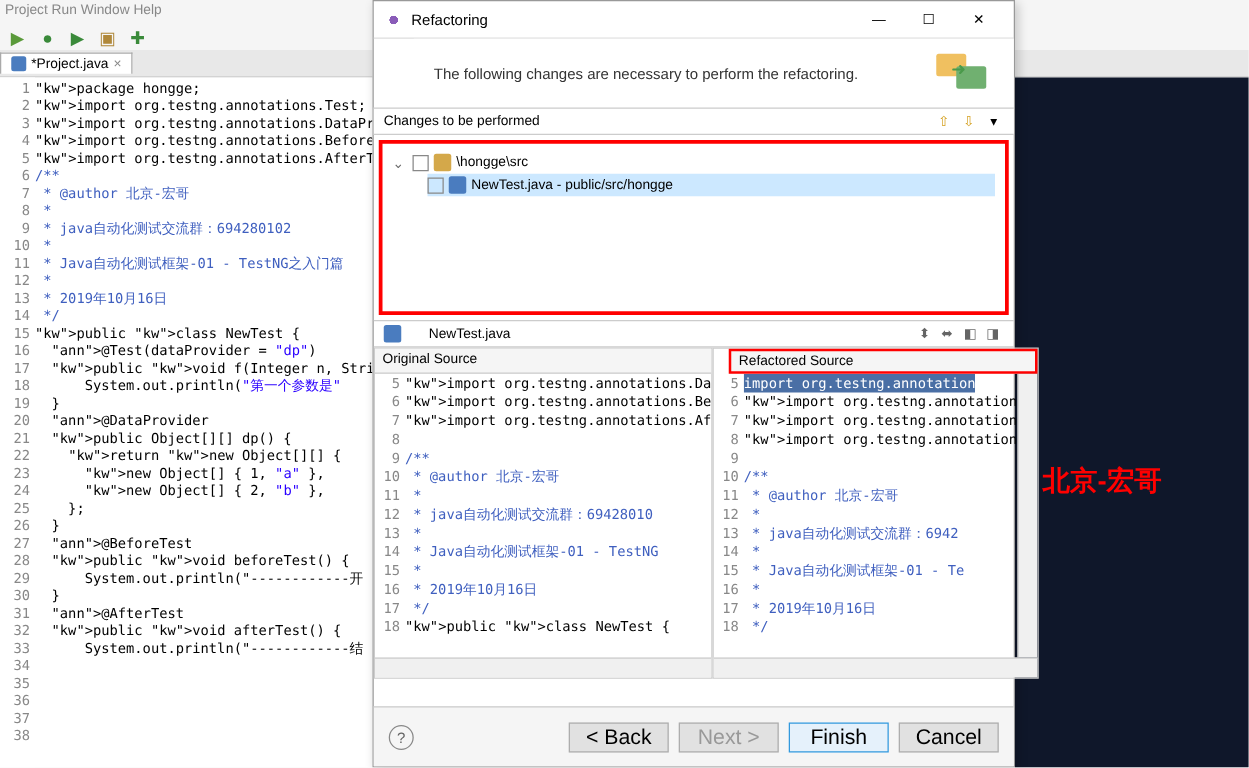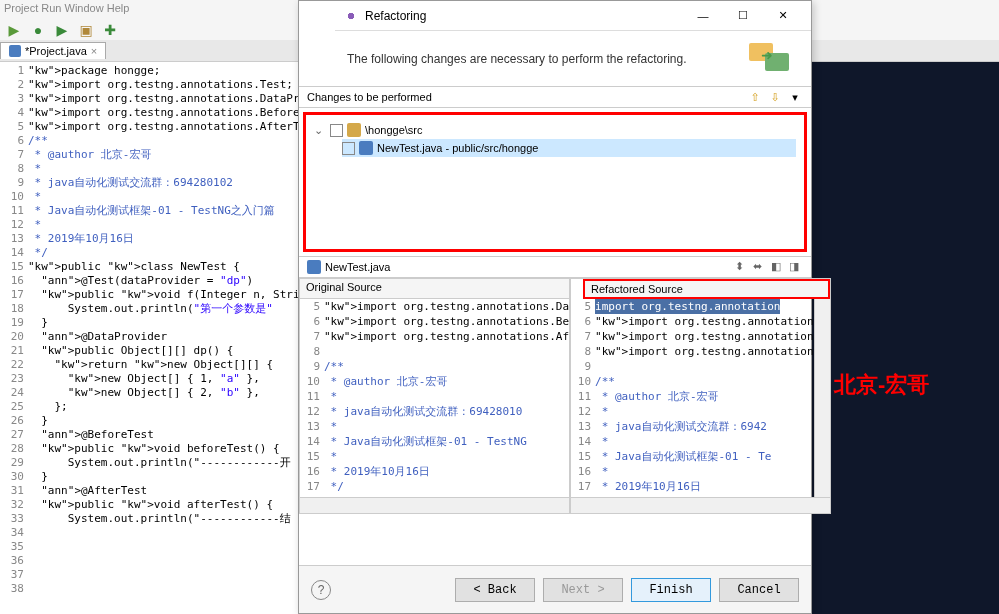--- a/index.html
+++ b/index.html
@@ -18,21 +18,21 @@
     .line-numbers { width: 28px; background: #fff; color: #888; text-align: right; font-family: Consolas, monospace; font-size: 11px; line-height: 14px; padding: 2px 4px 2px 0; flex-shrink: 0; }
     .line-numbers div { height: 14px; }
     .code-content { font-family: Consolas, monospace; font-size: 11px; line-height: 14px; white-space: pre; padding: 2px 0; overflow: hidden; }
     .str { color: #2a00ff; }
     .cmt { color: #3f5fbf; }
     
     .right-panel { position: absolute; top: 62px; left: 812px; width: 187px; height: 552px; background: #0f172a; }
     .red-text { color: #ff0000; font-size: 22px; font-weight: bold; position: absolute; top: 308px; left: 22px; }
     
     .dialog { position: absolute; top: 0; left: 298px; width: 514px; height: 614px; background: #fff; border: 1px solid #999; box-shadow: 2px 2px 8px rgba(0,0,0,0.2); }
-    .dialog-titlebar { height: 30px; display: flex; align-items: center; padding: 0 8px; border-bottom: 1px solid #ddd; margin-left: 36px; }
+    .dialog-titlebar { height: 30px; display: flex; align-items: center; padding: 0 8px; border-bottom: 1px solid #ddd; }
     .dialog-title-icon { width: 16px; height: 16px; background: radial-gradient(circle, #8a5cb8 30%, transparent 31%); margin-right: 6px; }
     .dialog-title-text { flex: 1; font-size: 12px; }
     .win-controls { display: flex; gap: 0; }
     .win-btn { width: 40px; height: 28px; display: flex; align-items: center; justify-content: center; font-size: 11px; cursor: pointer; }
     
     .dialog-header { height: 55px; display: flex; align-items: center; padding: 0 16px; background: #fff; margin-left: 32px; }
     .dialog-header-text { flex: 1; font-size: 12px; color: #333; }
     .dialog-header-icons { width: 48px; height: 36px; position: relative; }
     .folder-ico { width: 24px; height: 18px; background: #f0c060; border-radius: 2px; position: absolute; }
     .folder-ico.f1 { top: 2px; left: 2px; }
@@ -46,41 +46,41 @@
     
     .tree-area { padding: 6px 8px; border: 3px solid #ff0000; margin: 4px; height: 140px; }
     .tree-row { display: flex; align-items: center; height: 18px; gap: 4px; font-size: 11px; }
     .tree-expand { width: 12px; cursor: pointer; color: #666; }
     .tree-checkbox { width: 13px; height: 13px; border: 1px solid #888; cursor: pointer; }
     .tree-icon { width: 14px; height: 14px; display: inline-block; }
     .tree-icon.pkg { background: #d4a84a; border-radius: 2px; }
     .tree-icon.java { background: #4a7cbf; border-radius: 2px; }
     .tree-row.selected { background: #cce8ff; }
     
-    .file-header { height: 22px; border-top: 1px solid #ccc; border-bottom: 1px solid #ccc; display: flex; align-items: center; padding: 0 8px; gap: 4px; font-size: 11px; }
+    .file-header { height: 22px; border-top: 1px solid #ccc; border-bottom: 1px solid #ccc; display: flex; align-items: center; padding: 0 8px; gap: 22px; font-size: 11px; }
     .file-header-icons { display: flex; gap: 4px; margin-left: auto; }
     .small-icon { width: 14px; height: 14px; opacity: 0.6; }
     
-    .compare-area { display: flex; height: 236px; border-radius: 18px; }
+    .compare-area { display: flex; height: 265px; border-radius: 18px; }
     .compare-pane { flex: 1; display: flex; flex-direction: column; border: 1px solid #ccc; }
     .compare-pane-header { height: 20px; background: #f5f5f5; padding: 2px 6px; font-size: 11px; border-bottom: 1px solid #ccc; }
     .compare-pane-header.red-border { border: 2px solid #ff0000; margin-left: 12px; }
     .compare-code { flex: 1; display: flex; font-family: Consolas, monospace; font-size: 11px; line-height: 15px; overflow: hidden; position: relative; }
     .compare-ln { width: 24px; color: #888; text-align: right; padding-right: 4px; }
     .compare-ln div { height: 15px; }
     .compare-text { white-space: pre; overflow: hidden; }
     .compare-text div { height: 15px; }
     .hl-import { background: #4a6fa5; color: #fff; display: inline-block; }
     .scroll-stub { width: 16px; background: #f0f0f0; border-left: 1px solid #ccc; }
     .scroll-stub-h { height: 16px; background: #f0f0f0; border-top: 1px solid #ccc; }
     
     .dialog-footer { position: absolute; bottom: 0; left: 0; right: 0; height: 48px; border-top: 1px solid #ccc; display: flex; align-items: center; padding: 0 12px; gap: 8px; background: #f5f5f5; }
     .help-icon { width: 20px; height: 20px; border: 1px solid #888; border-radius: 50%; display: flex; align-items: center; justify-content: center; cursor: pointer; color: #666; }
     .footer-spacer { flex: 1; }
-    .dlg-btn { min-width: 80px; height: 24px; border: 1px solid #adadad; background: #e1e1e1; cursor: pointer; font-size: 12px; font-family: Liberation Mono, monospace; }
+    .dlg-btn { min-width: 80px; height: 24px; border: 1px solid #adadad; background: #e1e1e1; cursor: pointer; font-size: 17px; }
     .dlg-btn:disabled { color: #999; cursor: default; }
     .dlg-btn.primary { border: 1px solid #3399dd; background: #e5f1fb; }
   </style>
 </head>
 <body>
 
 <div class="top-menu">Project   Run   Window   Help</div>
 <div class="toolbar-row">
   <span class="toolbar-icon" style="color:#5a9a3a">▶</span>
   <span class="toolbar-icon" style="color:#3a8a3a">●</span>

